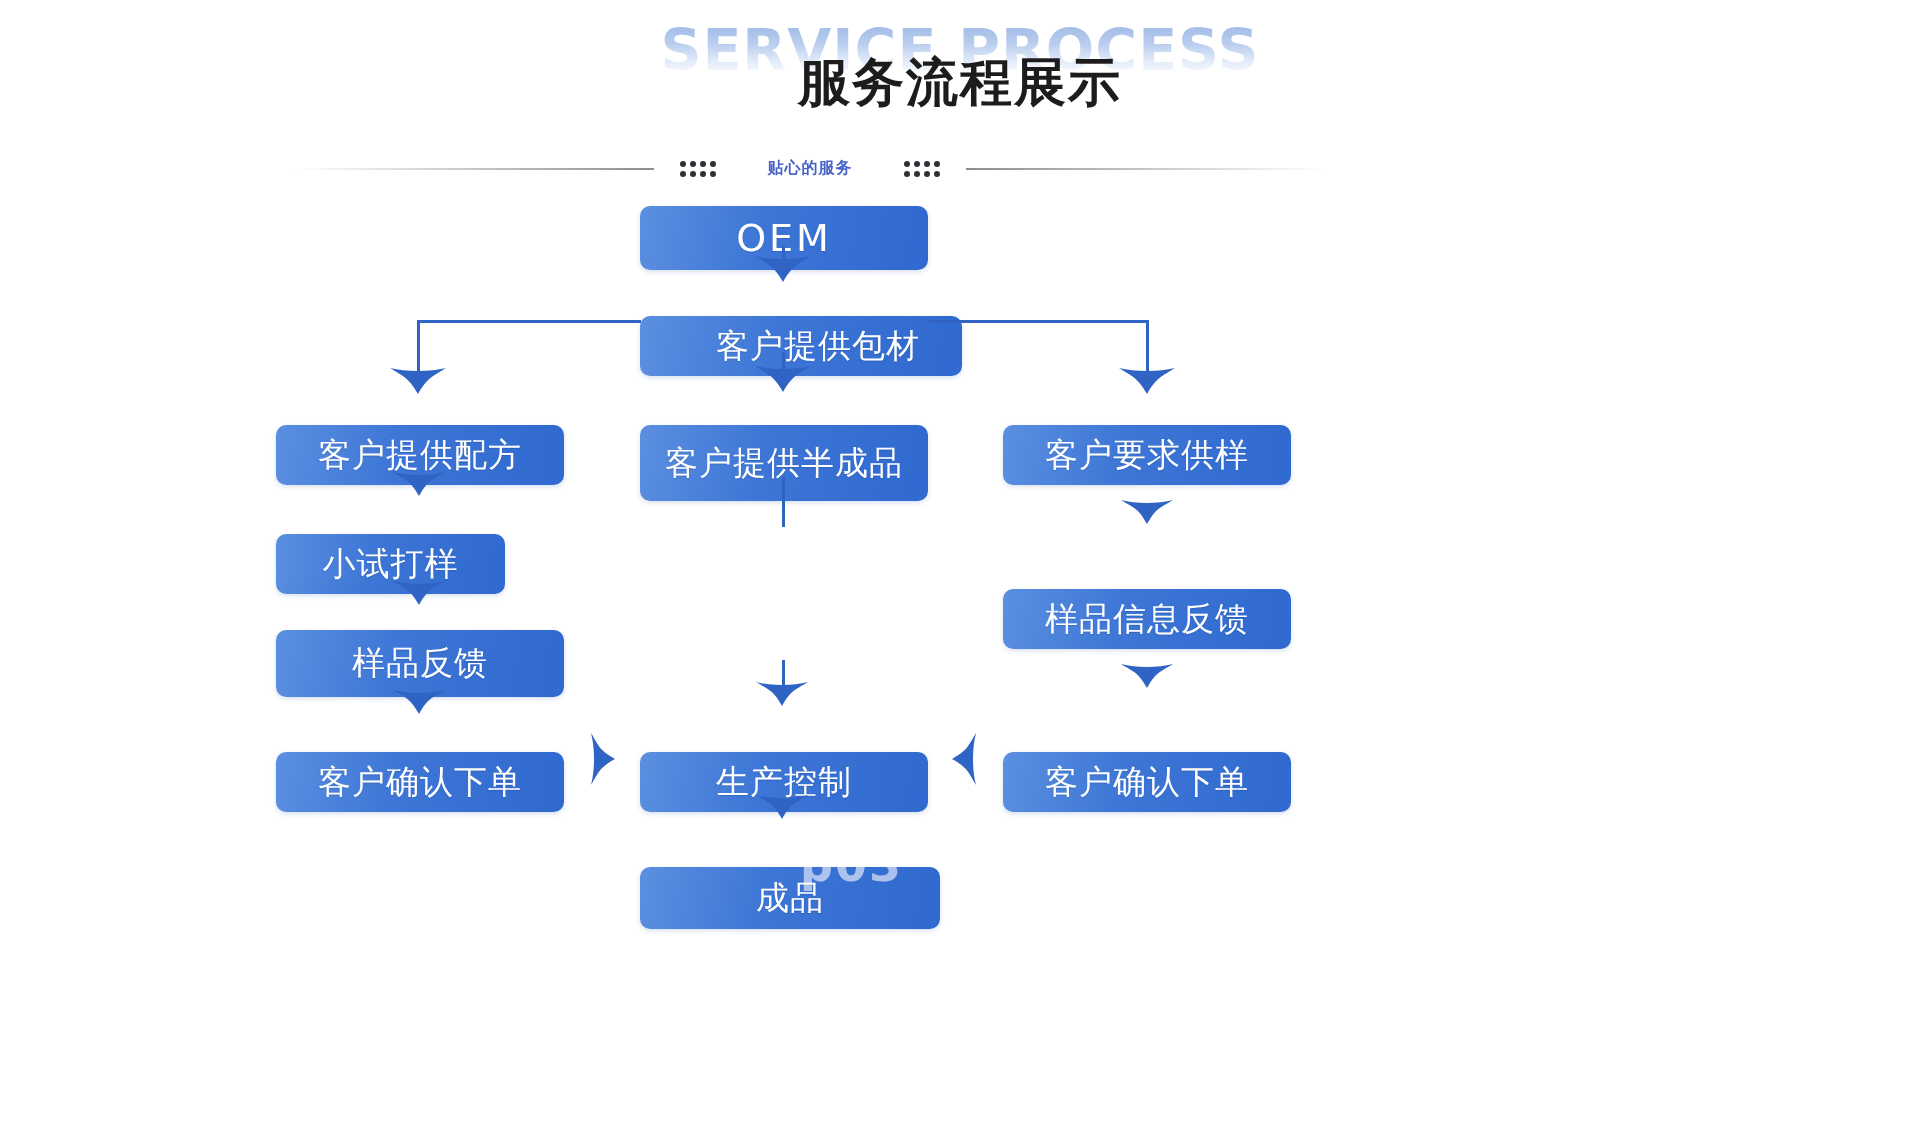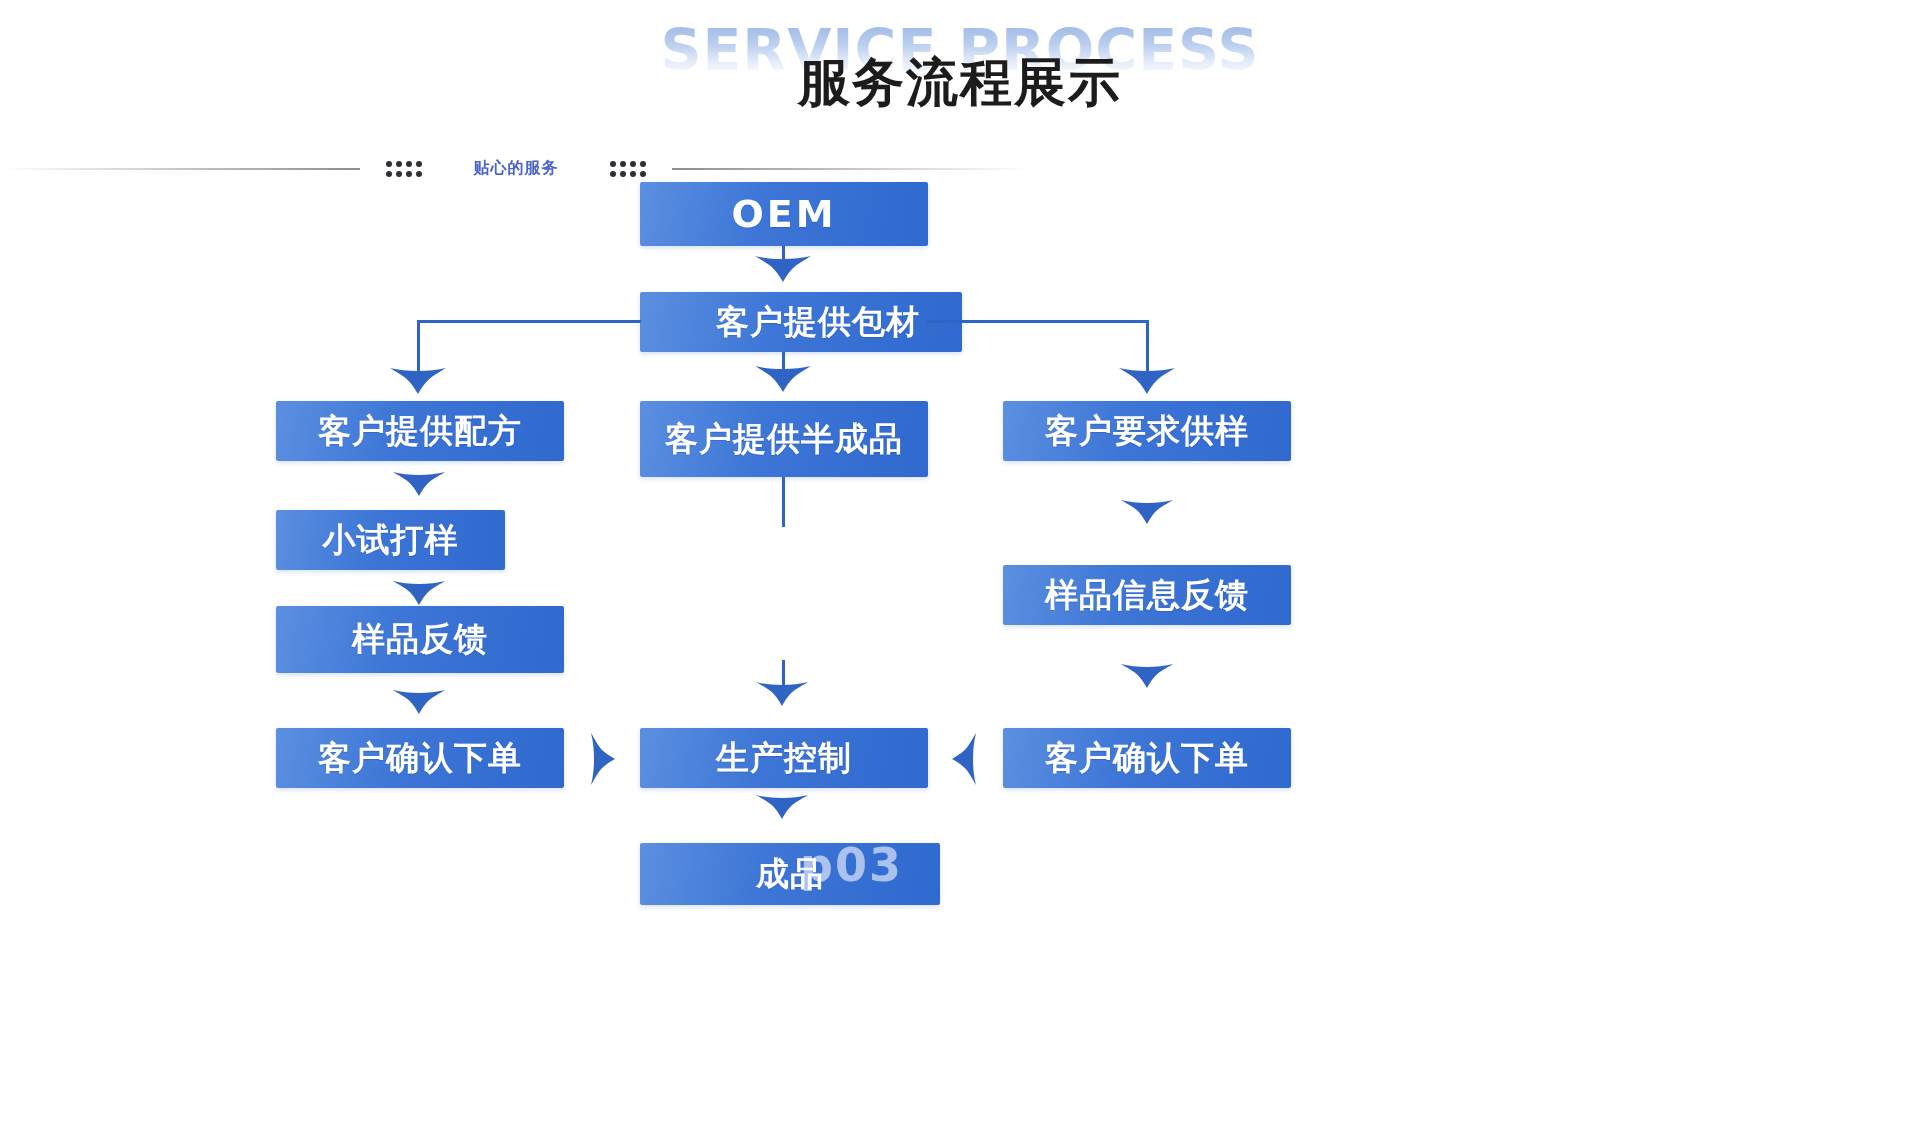--- a/index.html
+++ b/index.html
@@ -24,45 +24,46 @@
   }
   .hdr-cn{
     position:absolute;left:0;top:48px;width:1920px;
     font-size:52px;font-weight:bold;color:#1c1c1c;letter-spacing:2px;
     font-family:"DejaVu Sans","Liberation Sans",sans-serif;
   }
 
   
   .divider{
     position:absolute;left:0;top:158px;width:1620px;
-    display:flex;align-items:center;justify-content:flex-start;gap:0;
+    display:flex;align-items:center;justify-content:center;gap:0;
   }
   .div-line{height:2px;width:360px;}
   .div-line.left{background:linear-gradient(90deg,rgba(150,150,150,0) 0%,#8d8d8d 100%);}
   .div-line.right{background:linear-gradient(90deg,#8d8d8d 0%,rgba(150,150,150,0) 100%);}
   .dotgrid{
     display:grid;grid-template-columns:repeat(4,6px);grid-template-rows:repeat(2,6px);
     gap:4px;margin:0 26px;
   }
   .dotgrid i{display:block;width:6px;height:6px;border-radius:50%;background:#2f2f35;}
   .div-label{
     color:#4a63c8;font-size:16px;font-weight:bold;width:136px;text-align:center;
     font-family:"DejaVu Sans","Liberation Sans",sans-serif;letter-spacing:1px;
   }
 
   
   .box{
-    position:absolute;border-radius:2px;
+    position:absolute;border-radius:10px;
     background:linear-gradient(100deg,#5b8fe0 0%,#3d76d6 42%,#3069cf 100%);
-    color:#ffffff;font-weight:bold;
+    color:#ffffff;font-weight:normal;
     display:flex;align-items:center;justify-content:center;
     box-shadow:0 2px 5px rgba(40,90,170,.18);
     font-family:"DejaVu Sans","Liberation Sans",sans-serif;
     letter-spacing:1px;
     text-shadow:0 1px 1px rgba(20,60,130,.25);
+    margin-top:24px;
   }
   .box.cn{font-size:33px;}
   .box.oem{font-size:38px;letter-spacing:3px;}
 
   
   .vline{position:absolute;background:#2f63c4;width:3px;}
   .hline{position:absolute;background:#2f63c4;height:3px;}
 
   
   .arrow-down{position:absolute;width:58px;height:34px;}

